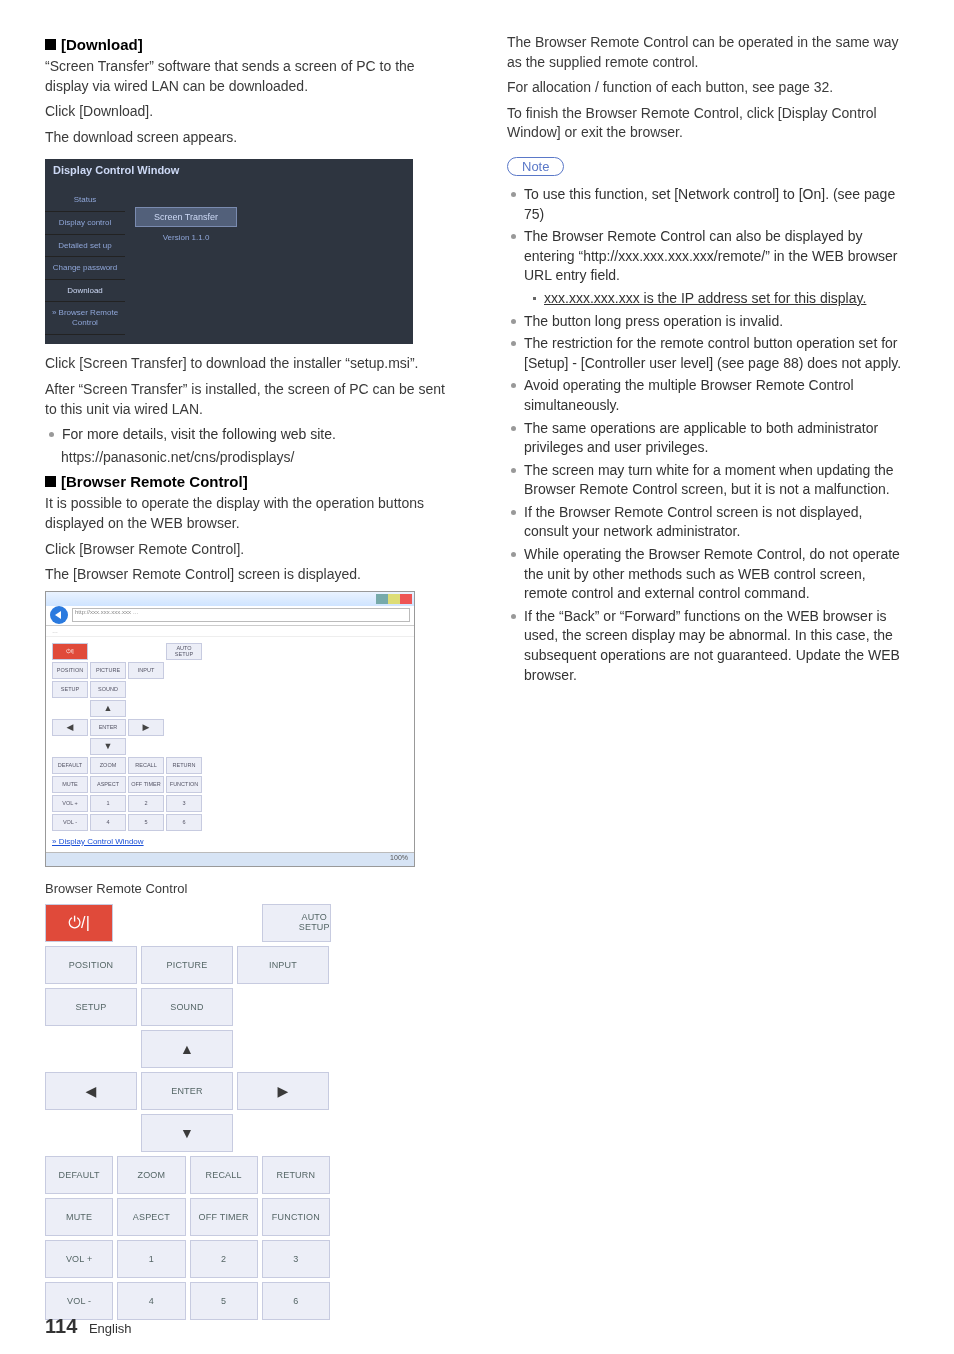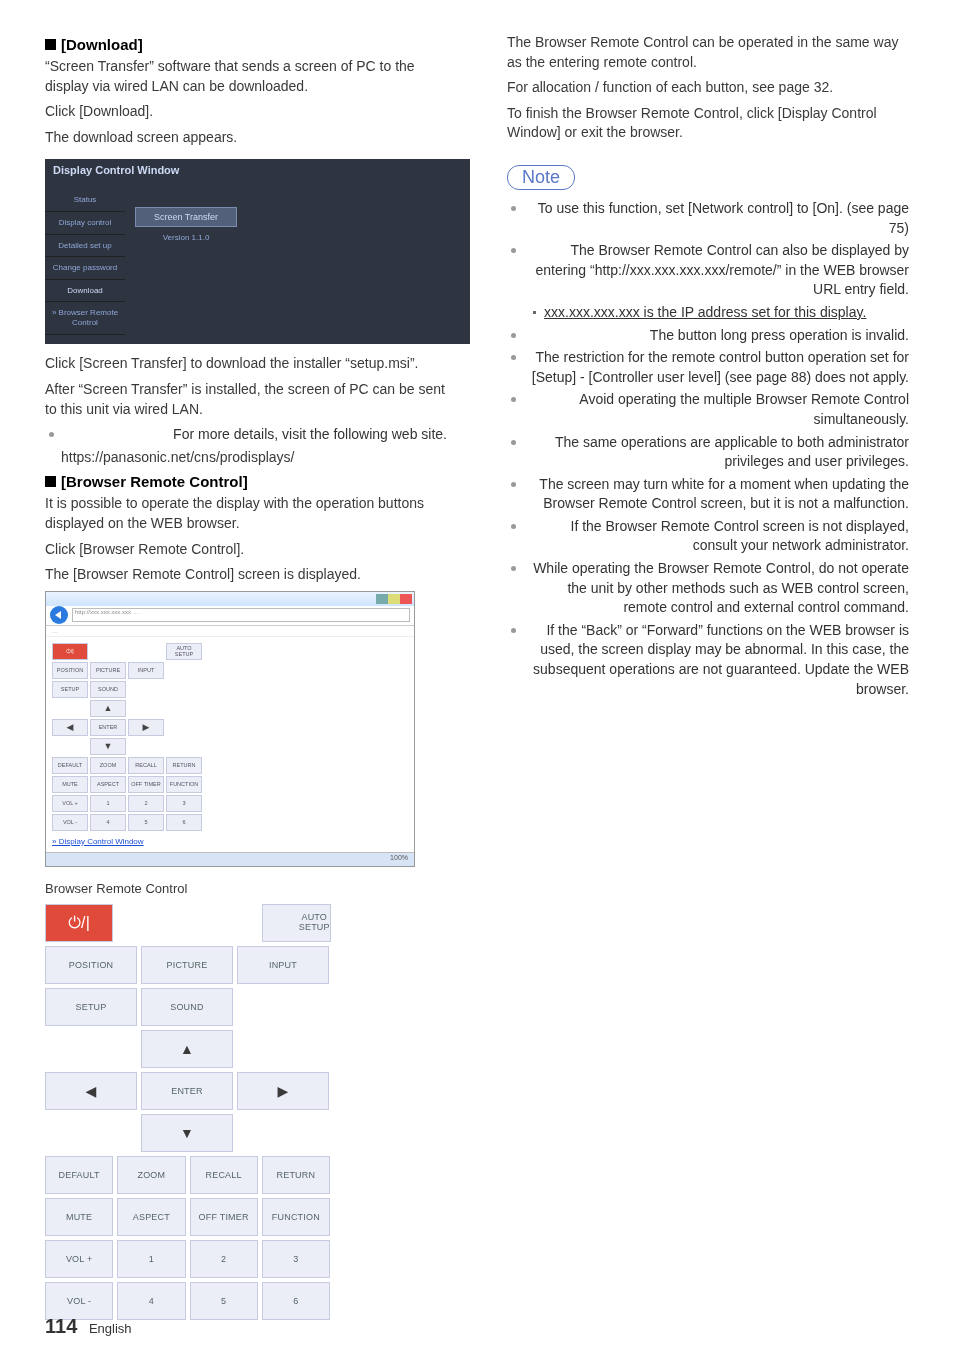--- a/index.html
+++ b/index.html
@@ -2,31 +2,31 @@
 <html><head>
 <meta charset="utf-8">
 <style>
   * { box-sizing: border-box; margin: 0; padding: 0; }
   body { width: 954px; height: 1354px; font-family: Arial, Helvetica, sans-serif; font-size: 14px; color: #333; background: #fff; position: relative; }
   .page { display: flex; padding: 30px 45px 10px 45px; gap: 60px; }
   .col { flex: 1; min-width: 0; }
   .section-heading { font-weight: bold; font-size: 15px; margin: 6px 0 4px 0; color: #000; }
   .section-heading .square { display: inline-block; width: 11px; height: 11px; background: #000; margin-right: 5px; vertical-align: baseline; }
   p { margin: 3px 0 6px 0; line-height: 1.4; color: #3a3a3a; }
-  .bullet-item { display: flex; margin: 3px 0; text-align: right; }
+  .bullet-item { display: flex; margin: 3px 0; }
   .bullet-item .dot { width: 5px; height: 5px; border-radius: 50%; background: #999; margin: 7px 8px 0 4px; flex: 0 0 auto; }
   .bullet-item .txt { flex: 1; line-height: 1.4; }
   .subbullet { display: flex; margin: 3px 0 3px 22px; text-decoration: underline; }
   .subbullet .sdot { width: 3px; height: 3px; background: #666; margin: 8px 8px 0 4px; flex: 0 0 auto; }
   .subbullet .txt { flex: 1; line-height: 1.4; }
   .indent { margin-left: 16px; }
-  .note-pill { display: inline-block; border: 1px solid #5a78c8; border-radius: 12px; padding: 1px 14px; color: #5a78c8; font-size: 18px; margin: 16px 0 6px 0; }
-
-  
-  .dark-panel { background: #2e3540; width: 425px; height: 185px; margin: 12px 0 10px 0; position: relative; color: #c9d6f0; font-size: 9px; }
+  .note-pill { display: inline-block; border: 1px solid #5a78c8; border-radius: 12px; padding: 1px 14px; color: #5a78c8; font-size: 13px; margin: 8px 0 6px 0; }
+
+  
+  .dark-panel { background: #2e3540; width: 368px; height: 185px; margin: 12px 0 10px 0; position: relative; color: #c9d6f0; font-size: 9px; }
   .dark-title { background: #2e3540; color: #cdd9f5; font-size: 11px; font-weight: bold; padding: 5px 8px 3px 8px; }
   .dark-sidebar { position: absolute; left: 0; top: 30px; width: 80px; }
   .sb-item { padding: 6px 6px; text-align: center; border-bottom: 1px solid #222; background: #2e3540; color: #8fa6d8; font-size: 8px; line-height: 1.2; }
   .sb-item.active { color: #cdd9f5; }
   .dark-main { position: absolute; left: 90px; top: 48px; }
   .dark-btn { display: inline-block; background: #52607a; color: #cdd9f5; font-size: 9px; padding: 4px 18px; border: 1px solid #7a8bb0; }
   .dark-ver { font-size: 8px; color: #8fa6d8; margin-top: 6px; text-align: center; }
 
   
   .browser-shot { width: 370px; margin: 6px 0 14px 0; border: 1px solid #999; background: #fff; }
@@ -231,21 +231,21 @@
       <div class="rp-row rp-row4">
         <div class="rp-btn">VOL -</div>
         <div class="rp-btn">4</div>
         <div class="rp-btn">5</div>
         <div class="rp-btn">6</div>
       </div>
     </div>
   </div>
 
   <div class="col">
-    <p>The Browser Remote Control can be operated in the same way as the entering remote control.</p>
+    <p>The Browser Remote Control can be operated in the same way as the supplied remote control.</p>
     <p>For allocation / function of each button, see page 32.</p>
     <p>To finish the Browser Remote Control, click [Display Control Window] or exit the browser.</p>
     <div class="note-pill">Note</div>
 
     <div class="bullet-item">
         <span class="dot"></span>
         <span class="txt">To use this function, set [Network control] to [On]. (see page 75)</span>
       </div>
     <div class="bullet-item">
         <span class="dot"></span>

